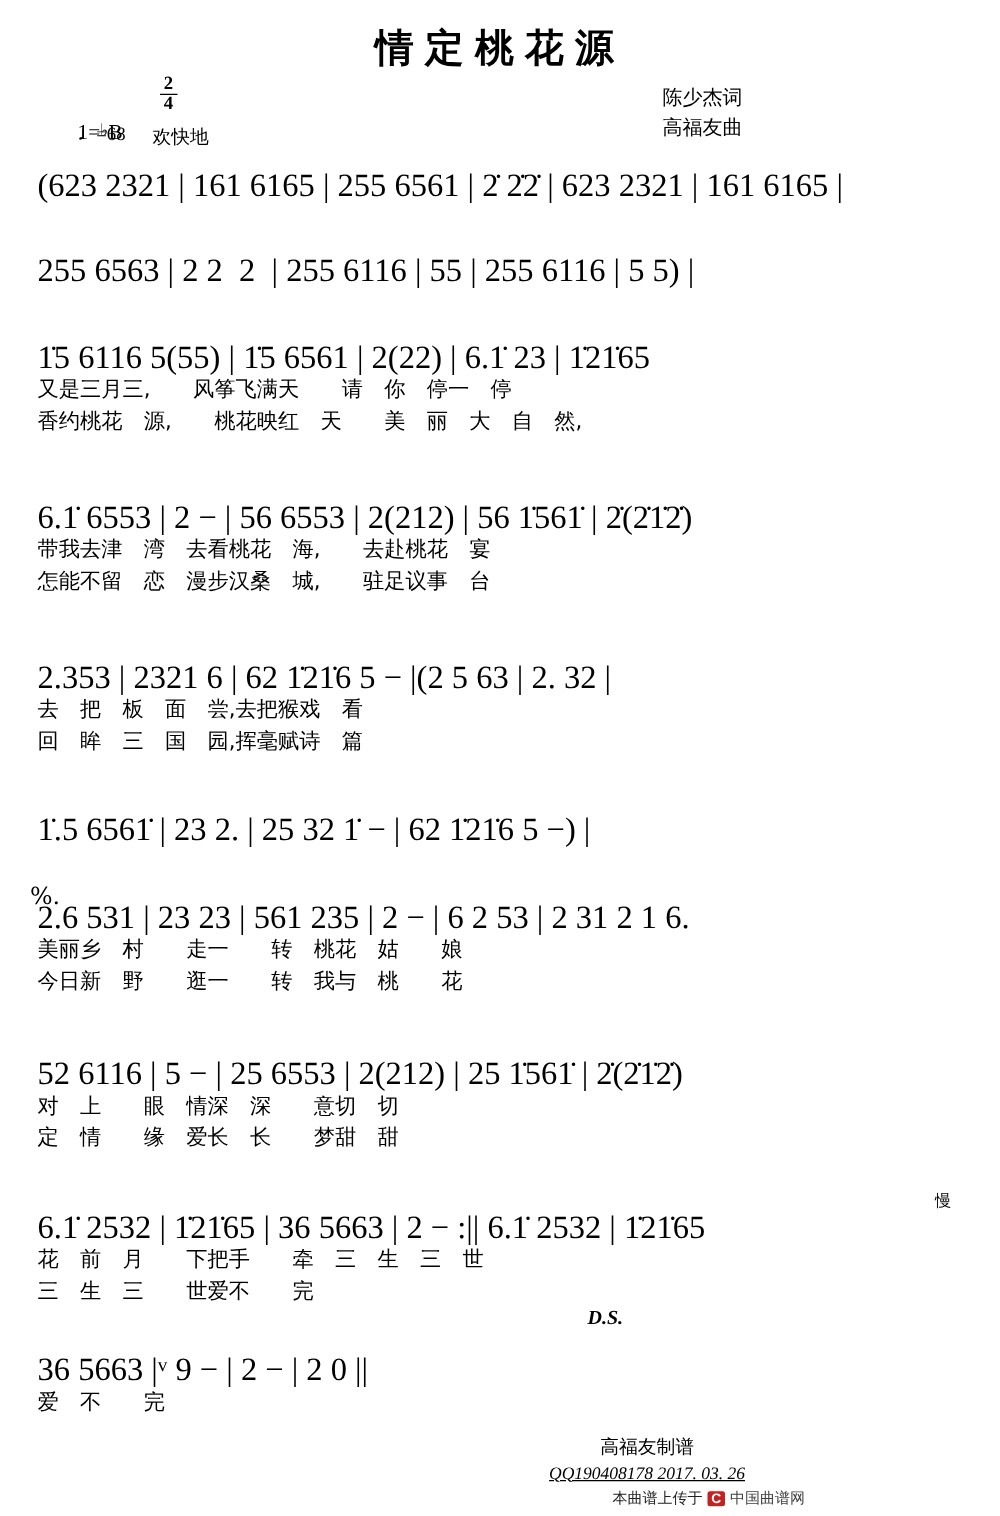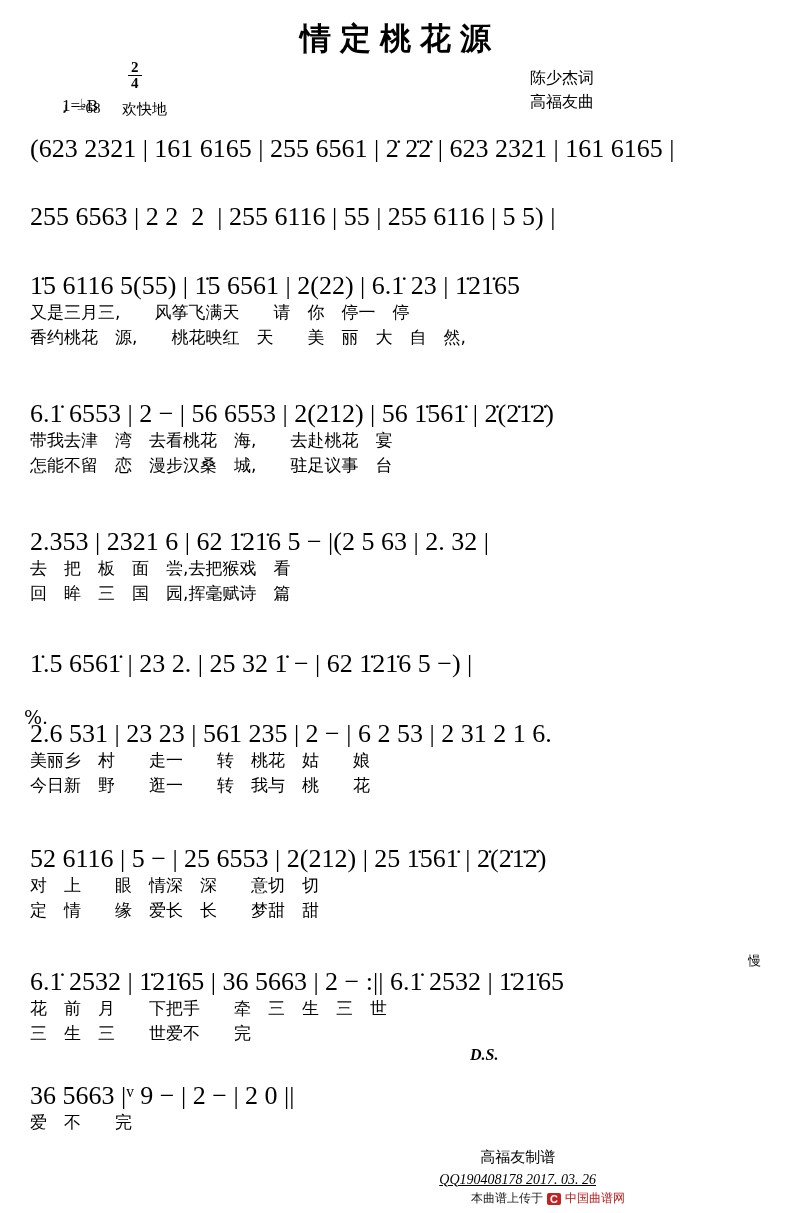--- a/index.html
+++ b/index.html
@@ -84,39 +84,39 @@
     font-family: "DejaVu Sans", sans-serif;
   }
   .credit .line2 {
     font-family: "Liberation Serif", serif;
     font-style: italic;
     font-size: 14px;
     text-decoration: underline;
   }
   .footer {
     position: absolute;
-    right: 23px;
+    right: 4px;
     bottom: 6px;
     font-size: 12px;
     font-family: Liberation Sans, sans-serif;
     color: #222;
     display: flex;
     align-items: center;
     gap: 4px;
   }
   .footer .logo {
     display: inline-block;
     background: #c32222;
     color: #fff;
     font-weight: bold;
     padding: 0 3px;
     border-radius: 2px;
     font-size: 11px;
   }
-  .footer .site { color: #b91c1c; }
+  .footer .site { color: #404040; }
 
   
   .row {
     position: absolute;
     left: 30px;
     width: 745px;
   }
   .notes {
     font-family: "Liberation Serif", serif;
     font-size: 26px;

